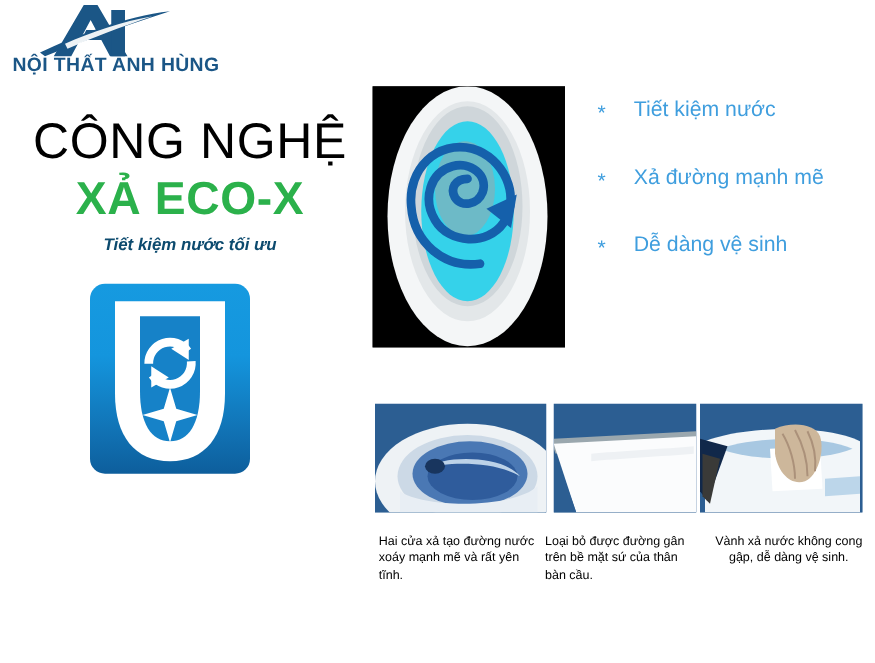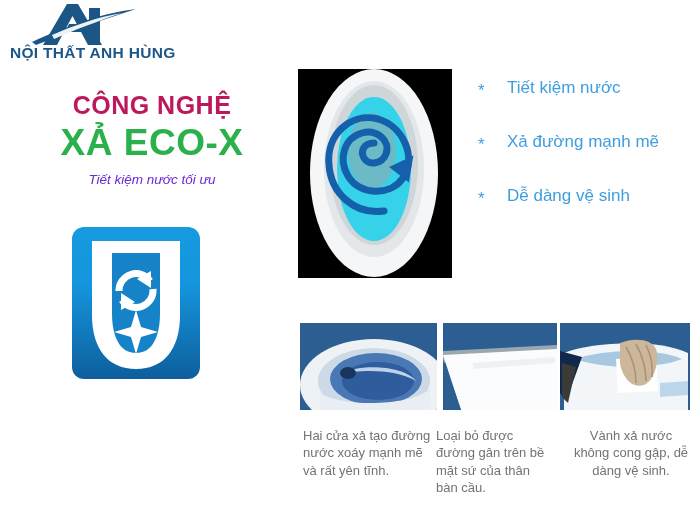--- a/index.html
+++ b/index.html
@@ -46,41 +46,41 @@
 
   
   #headline-block {
     position: absolute;
     left: 24px;
     top: 92px;
     width: 256px;
     text-align: center;
   }
   #headline-line1 {
-    font-size: 25px;
-    font-weight: bold;
-    color: #be185d;
+    font-size: 40px;
+    font-weight: normal;
+    color: #000000;
     line-height: 1.05;
     letter-spacing: 0.5px;
     white-space: nowrap;
   }
   #headline-line2 {
     font-size: 37px;
     font-weight: bold;
     color: #2bb14b;
     line-height: 1.05;
     letter-spacing: 0.5px;
     margin-top: 6px;
     white-space: nowrap;
   }
   #headline-sub {
     font-size: 13.5px;
     font-style: italic;
-    font-weight: normal;
-    color: #6d28d9;
+    font-weight: bold;
+    color: #0c4a6e;
     margin-top: 9px;
     white-space: nowrap;
   }
 
   
   #eco-badge {
     position: absolute;
     left: 72px;
     top: 227px;
     width: 128px;
@@ -136,22 +136,22 @@
     background: #2c5e92;
   }
   #panel-photo-0 { left: 300px; width: 137px; }
   #panel-photo-1 { left: 443px; width: 114px; }
   #panel-photo-2 { left: 560px; width: 130px; }
   .panel-photo svg { display: block; }
 
   .panel-caption {
     position: absolute;
     top: 427px;
-    font-size: 13px;
-    color: #737373;
+    font-size: 10px;
+    color: #000000;
     line-height: 1.33;
   }
   #panel-caption-0 { left: 303px; width: 132px; }
   #panel-caption-1 { left: 436px; width: 112px; }
   #panel-caption-2 { left: 572px; width: 118px; text-align: center; }
 </style>
 </head>
 <body>
 
 <div id="logo-block">

